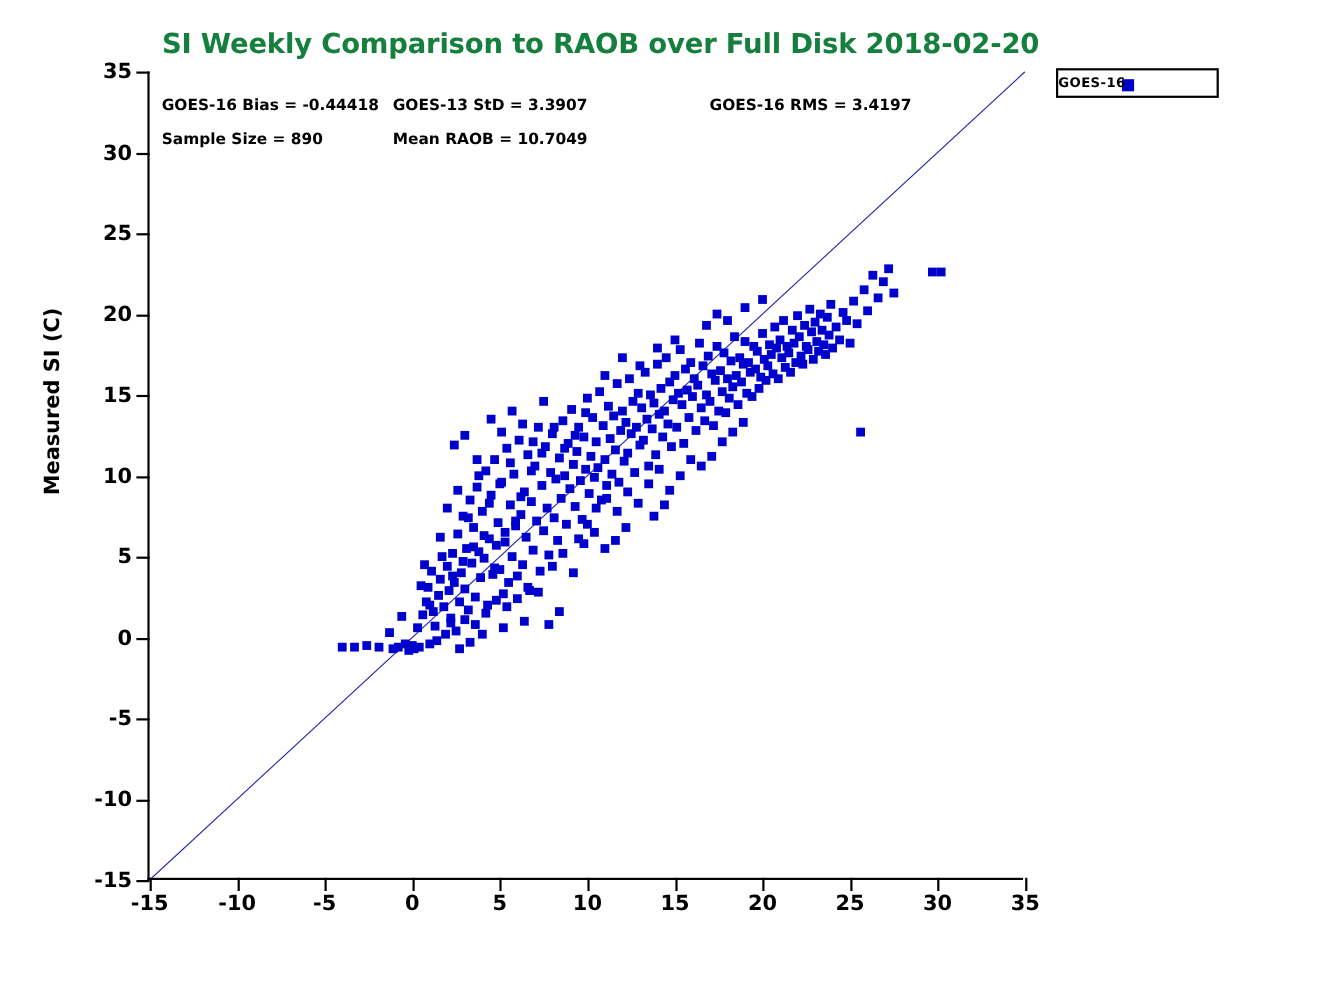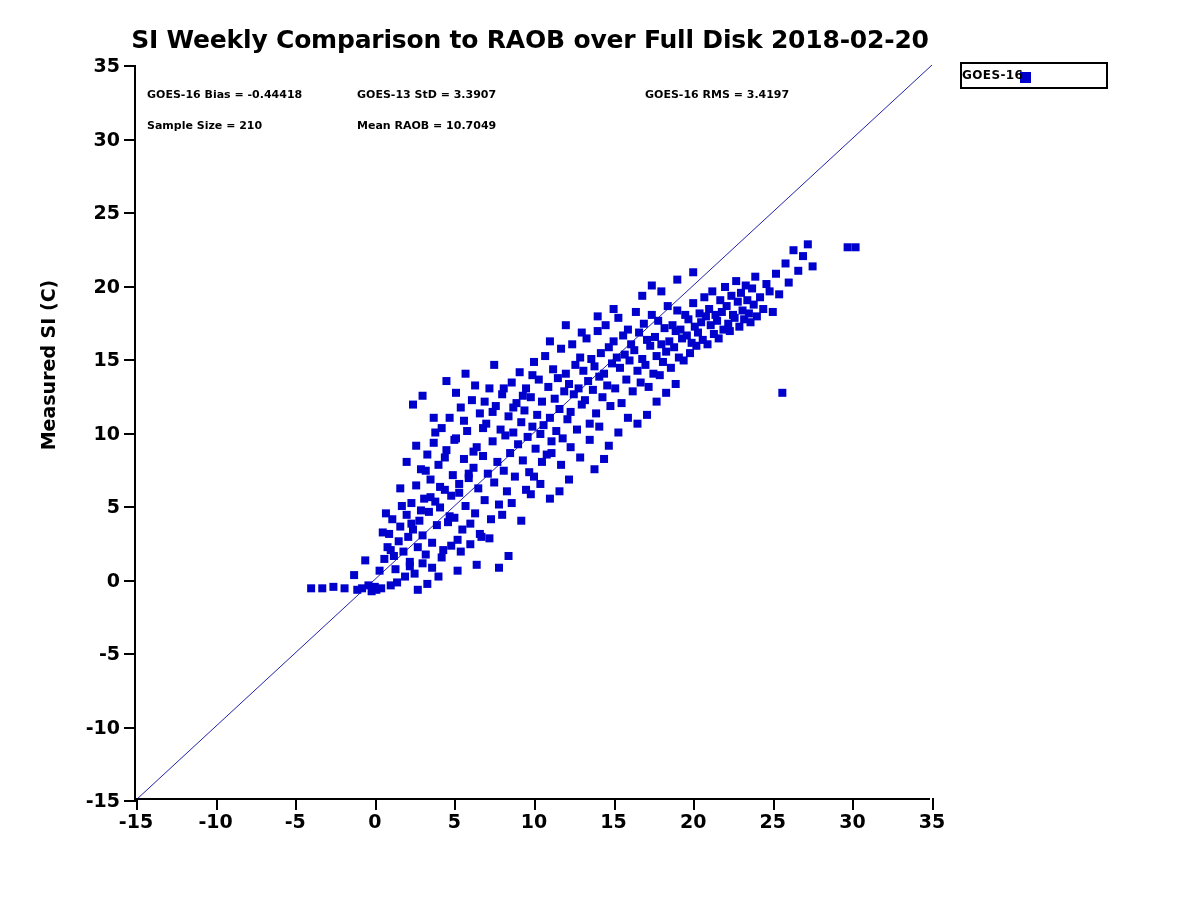--- a/index.html
+++ b/index.html
@@ -16,27 +16,27 @@
   }
   #figure {
     position: absolute;
     left: 0; top: 0;
     width: 1200px;
     height: 900px;
     background: #ffffff;
   }
   #chart-title {
     position: absolute;
-    left: 0;
+    left: 16px;
     top: 25px;
     width: 1060px;
     text-align: center;
     font-size: 25px;
     font-weight: bold;
-    color: #000000;
+    color: #15803d;
     letter-spacing: -0.2px;
     font-family: "DejaVu Sans", sans-serif;
     white-space: nowrap;
   }
   #plot-area {
     position: absolute;
     left: 134px;
     top: 65px;
     width: 796px;
     height: 735px;
@@ -102,21 +102,21 @@
     width: 200px;
     text-align: center;
     font-size: 19px;
     font-weight: bold;
     color: #000000;
     transform: rotate(-90deg);
     transform-origin: center center;
   }
   .stat-note {
     position: absolute;
-    font-size: 11px;
+    font-size: 14px;
     font-weight: bold;
     color: #000000;
     white-space: nowrap;
   }
   #legend-box {
     position: absolute;
     left: 960px;
     top: 62px;
     width: 148px;
     height: 27px;
@@ -557,15 +557,15 @@
     </div>
 
   <div id="legend-box">
     <div id="legend-swatch" style="background: rgb(0, 0, 204);"></div>
     <div id="legend-label">GOES-16</div>
   </div>
 
 <div class="stat-note" style="left: 147px; top: 88px;">GOES-16 Bias = -0.44418</div>
     <div class="stat-note" style="left: 357px; top: 88px;">GOES-13 StD = 3.3907</div>
     <div class="stat-note" style="left: 645px; top: 88px;">GOES-16 RMS = 3.4197</div>
-    <div class="stat-note" style="left: 147px; top: 119px;">Sample Size = 210</div>
+    <div class="stat-note" style="left: 147px; top: 119px;">Sample Size = 890</div>
     <div class="stat-note" style="left: 357px; top: 119px;">Mean RAOB = 10.7049</div>
   </div>
 
 </body></html>

